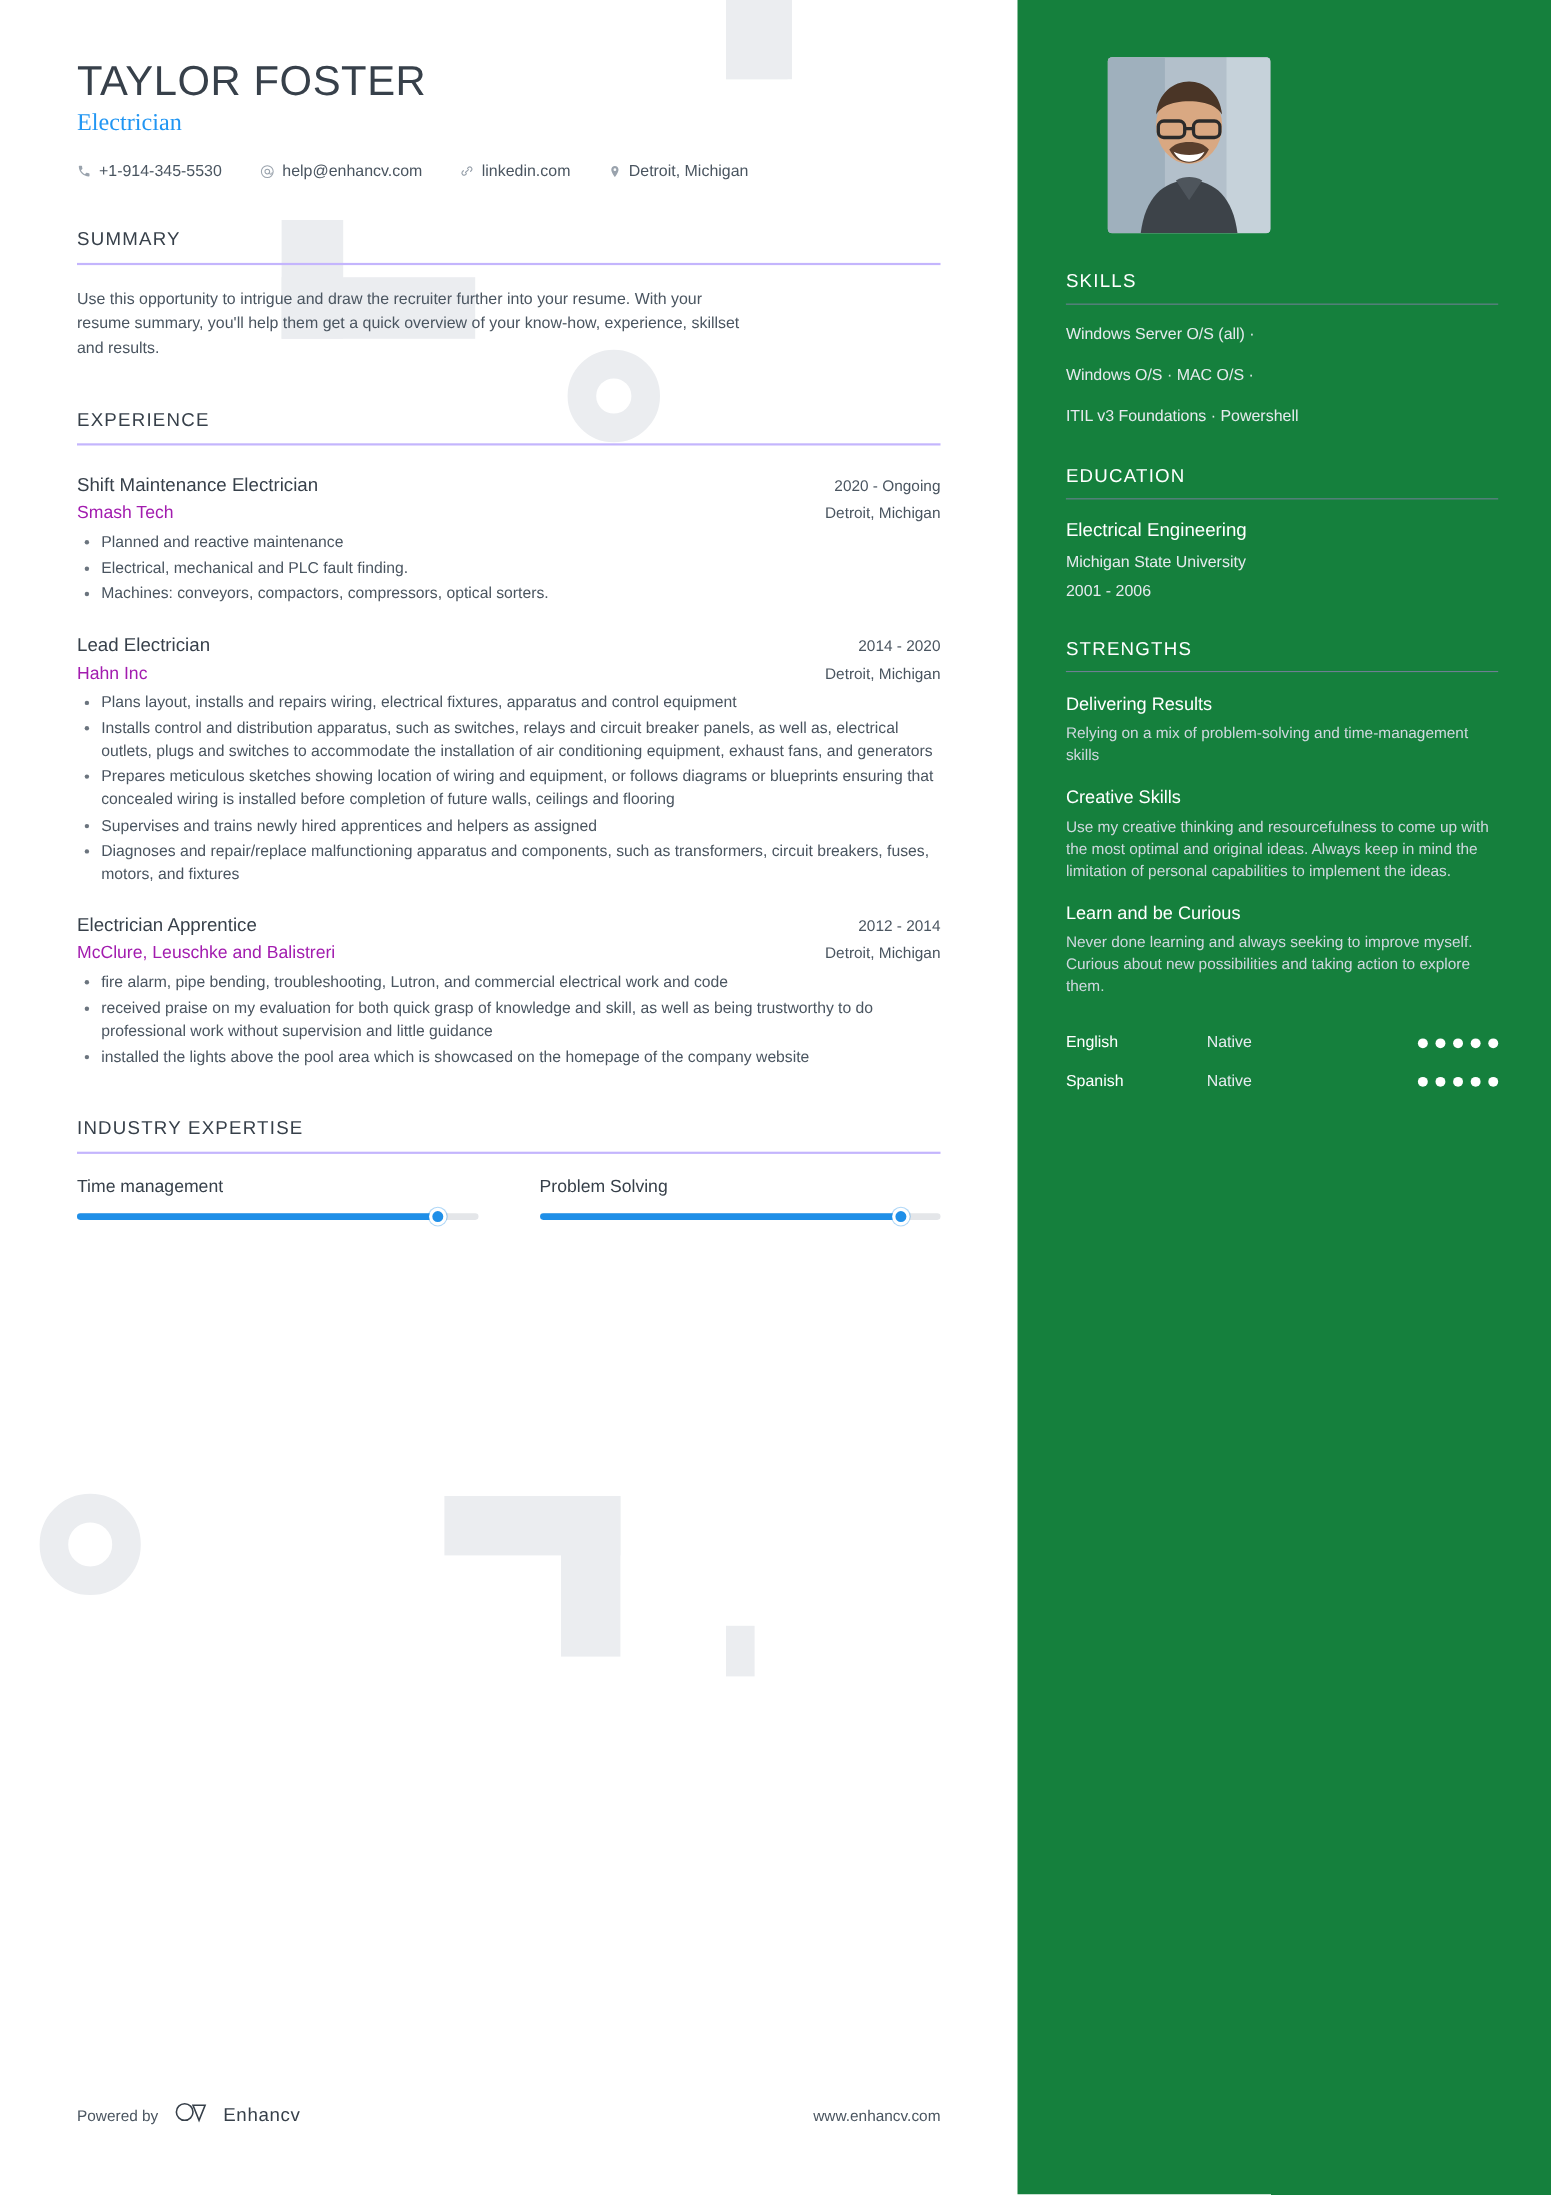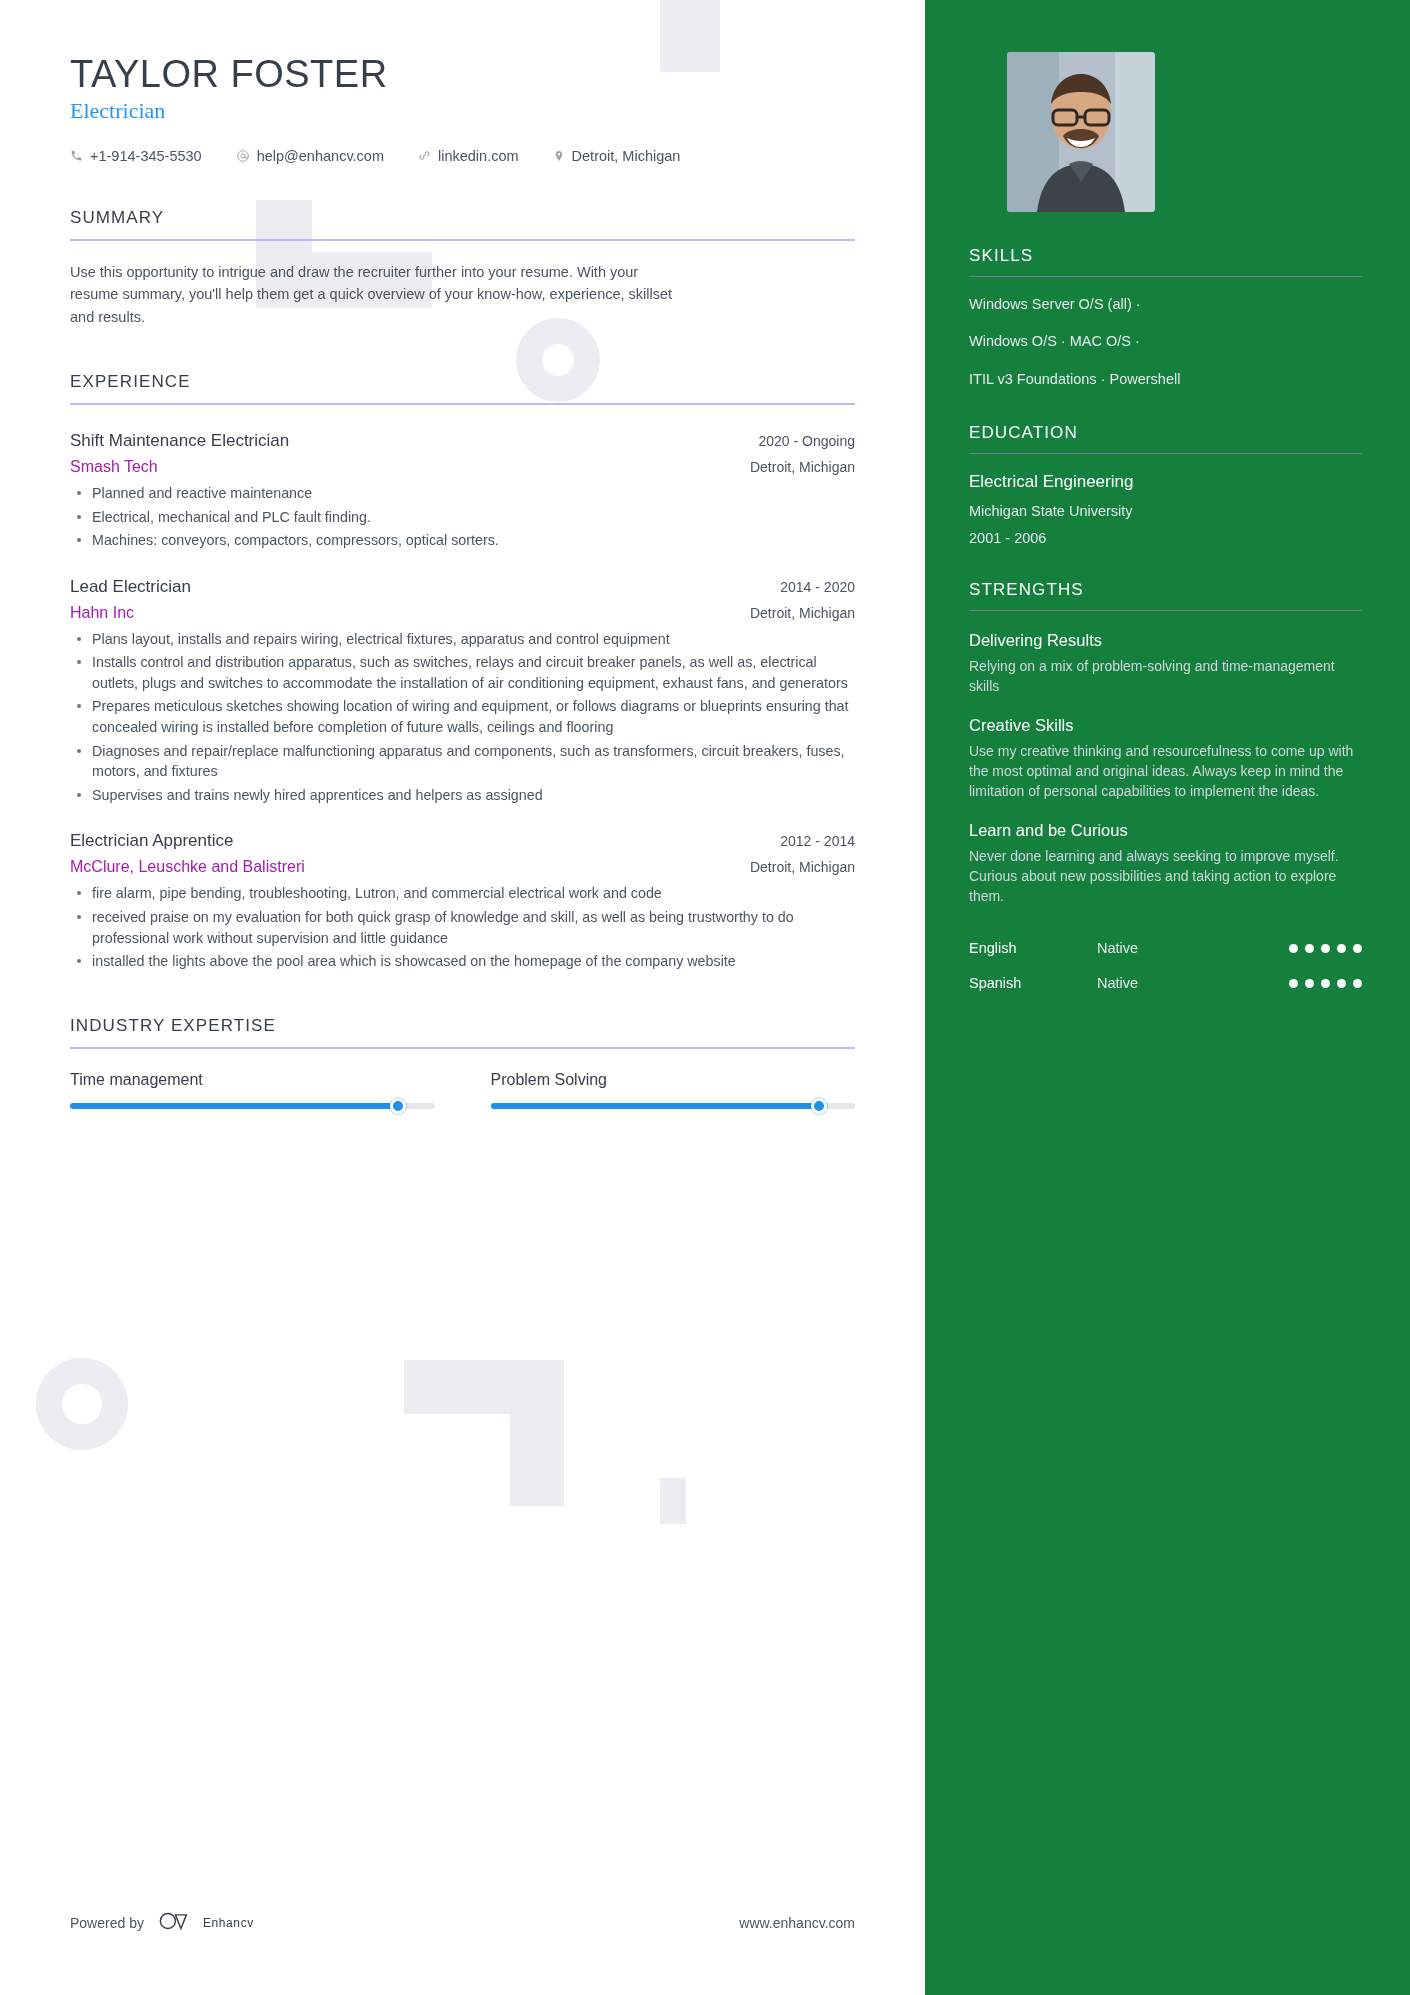--- a/index.html
+++ b/index.html
@@ -128,21 +128,21 @@
   
   .footer {
     position:absolute;
     left:70px; right:70px; bottom:58px;
     display:flex; align-items:center; justify-content:space-between;
     z-index:3;
   }
   .footer-left { display:flex; align-items:center; gap:14px; }
   .powered { font-size:14px; color:#4a5560; }
   .brand { display:flex; align-items:center; gap:9px; }
-  .brand-name { font-size:12px; color:#37404a; letter-spacing:0.6px; }
+  .brand-name { font-size:17px; color:#37404a; letter-spacing:0.6px; }
   .site { font-size:14px; color:#4a5560; }
 
   
   .right {
     width:485px;
     background:#15803d;
     color:#ffffff;
     padding:52px 48px 0 44px;
     position:relative;
     z-index:2;
@@ -280,22 +280,22 @@
           <div class="job-date">2014 - 2020</div>
         </div>
         <div class="job-sub">
           <div class="job-company">Hahn Inc</div>
           <div class="job-loc">Detroit, Michigan</div>
         </div>
         <ul class="bullets">
           <li>Plans layout, installs and repairs wiring, electrical fixtures, apparatus and control equipment</li>
           <li>Installs control and distribution apparatus, such as switches, relays and circuit breaker panels, as well as, electrical outlets, plugs and switches to accommodate the installation of air conditioning equipment, exhaust fans, and generators</li>
           <li>Prepares meticulous sketches showing location of wiring and equipment, or follows diagrams or blueprints ensuring that concealed wiring is installed before completion of future walls, ceilings and flooring</li>
+          <li>Supervises and trains newly hired apprentices and helpers as assigned</li>
           <li>Diagnoses and repair/replace malfunctioning apparatus and components, such as transformers, circuit breakers, fuses, motors, and fixtures</li>
-          <li>Supervises and trains newly hired apprentices and helpers as assigned</li>
         </ul>
       </div>
 
       <div class="job">
         <div class="job-head">
           <div class="job-title">Electrician Apprentice</div>
           <div class="job-date">2012 - 2014</div>
         </div>
         <div class="job-sub">
           <div class="job-company">McClure, Leuschke and Balistreri</div>

